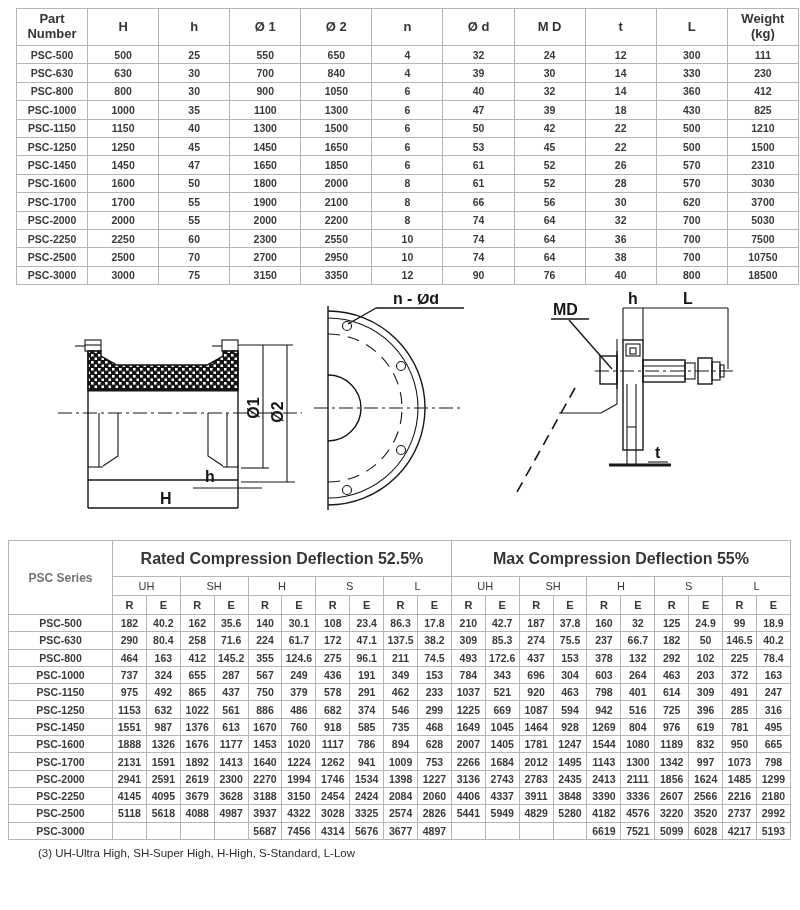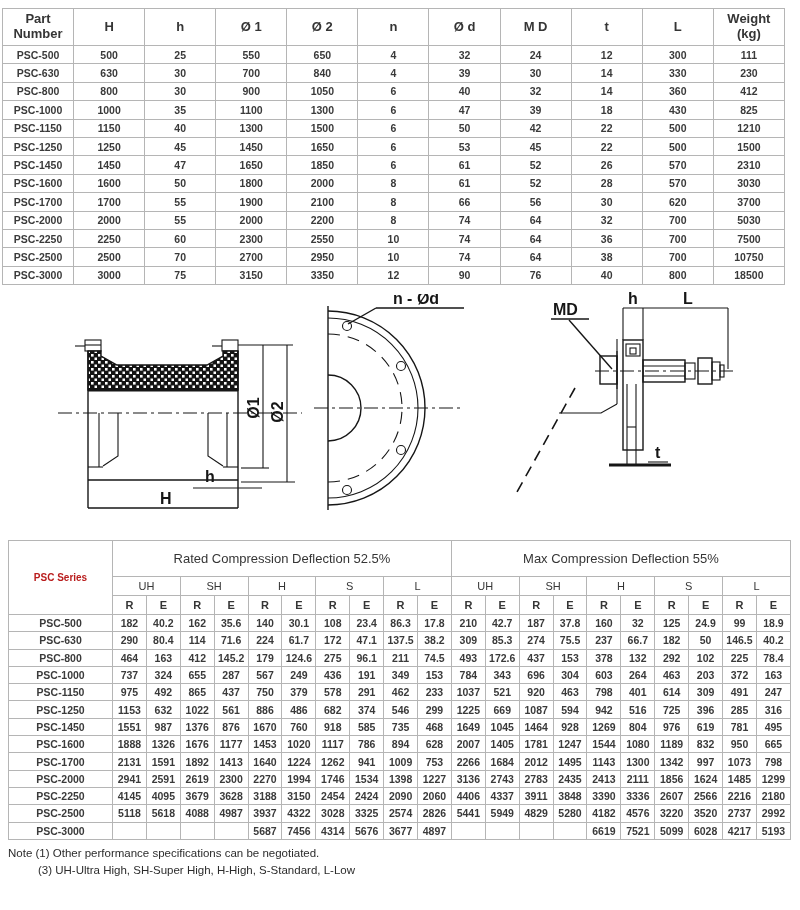--- a/index.html
+++ b/index.html
@@ -6,41 +6,41 @@
   body{
     width:800px;height:910px;position:relative;background:#ffffff;
     font-family:"Liberation Sans",sans-serif;color:#3a3a3a;overflow:hidden;
   }
   table{border-collapse:collapse;table-layout:fixed;}
   th,td{border:1px solid #b5b5b5;padding:0 2px;text-align:center;vertical-align:middle;
         overflow:hidden;white-space:nowrap;}
   th{white-space:normal;}
 
   
-  #dims{position:absolute;left:2px;top:8px;width:783px;}
+  #dims{position:absolute;left:16px;top:8px;width:783px;}
   #dims th{font-size:13px;font-weight:700;height:36px;line-height:1.15;color:#353535;}
   #dims td{font-size:10.5px;font-weight:700;height:17.4px;color:#3a3a3a;}
 
   
   #drawings{position:absolute;left:0;top:288px;width:800px;height:250px;}
   #side-view{position:absolute;left:55px;top:2px;}
   #end-view{position:absolute;left:312px;top:6px;}
   #bolt-detail{position:absolute;left:515px;top:4px;}
   .ln{fill:none;stroke:#161616;stroke-width:1.4;}
   .thn{fill:none;stroke:#161616;stroke-width:1.1;}
   .thk{fill:none;stroke:#161616;stroke-width:2.8;}
   .cl{fill:none;stroke:#161616;stroke-width:1.2;stroke-dasharray:14 4 3 4;}
   .dsh{fill:none;stroke:#161616;stroke-width:1.6;stroke-dasharray:11 7;}
   .lbl{fill:#161616;font-family:"Liberation Sans",sans-serif;font-size:16px;font-weight:700;stroke:none;}
 
   
   #perf{position:absolute;left:8px;top:540px;width:783px;}
   #perf .col-series{width:104px;}
-  #perf th.series{font-size:10px;font-weight:700;color:#b91c1c;margin-left:6px;}
-  #perf th.group{font-size:13px;font-weight:400;height:35px;color:#353535;}
+  #perf th.series{font-size:12px;font-weight:700;color:#737373;margin-left:6px;}
+  #perf th.group{font-size:16px;font-weight:700;height:35px;color:#353535;}
   #perf th.grade{font-size:11px;font-weight:400;height:18px;color:#353535;}
   #perf th.re{font-size:11px;font-weight:700;height:18px;color:#353535;}
   #perf td{font-size:10.5px;font-weight:700;height:16.3px;color:#3a3a3a;}
 
   
   #notes{position:absolute;left:8px;top:845px;font-size:11.5px;line-height:16.5px;color:#2c2c2c;}
   #notes .indent{padding-left:30px;}
 </style>
 </head>
 <body>
@@ -407,21 +407,21 @@
         <td>32</td>
         <td>125</td>
         <td>24.9</td>
         <td>99</td>
         <td>18.9</td>
       </tr>
       <tr>
         <td>PSC-630</td>
         <td>290</td>
         <td>80.4</td>
-        <td>114</td>
+        <td>258</td>
         <td>71.6</td>
         <td>224</td>
         <td>61.7</td>
         <td>172</td>
         <td>47.1</td>
         <td>137.5</td>
         <td>38.2</td>
         <td>309</td>
         <td>85.3</td>
         <td>274</td>
@@ -432,21 +432,21 @@
         <td>50</td>
         <td>146.5</td>
         <td>40.2</td>
       </tr>
       <tr>
         <td>PSC-800</td>
         <td>464</td>
         <td>163</td>
         <td>412</td>
         <td>145.2</td>
-        <td>179</td>
+        <td>355</td>
         <td>124.6</td>
         <td>275</td>
         <td>96.1</td>
         <td>211</td>
         <td>74.5</td>
         <td>493</td>
         <td>172.6</td>
         <td>437</td>
         <td>153</td>
         <td>378</td>
@@ -523,21 +523,21 @@
         <td>725</td>
         <td>396</td>
         <td>285</td>
         <td>316</td>
       </tr>
       <tr>
         <td>PSC-1450</td>
         <td>1551</td>
         <td>987</td>
         <td>1376</td>
-        <td>876</td>
+        <td>613</td>
         <td>1670</td>
         <td>760</td>
         <td>918</td>
         <td>585</td>
         <td>735</td>
         <td>468</td>
         <td>1649</td>
         <td>1045</td>
         <td>1464</td>
         <td>928</td>
@@ -620,21 +620,21 @@
       <tr>
         <td>PSC-2250</td>
         <td>4145</td>
         <td>4095</td>
         <td>3679</td>
         <td>3628</td>
         <td>3188</td>
         <td>3150</td>
         <td>2454</td>
         <td>2424</td>
-        <td>2090</td>
+        <td>2084</td>
         <td>2060</td>
         <td>4406</td>
         <td>4337</td>
         <td>3911</td>
         <td>3848</td>
         <td>3390</td>
         <td>3336</td>
         <td>2607</td>
         <td>2566</td>
         <td>2216</td>
@@ -683,15 +683,14 @@
         <td>7521</td>
         <td>5099</td>
         <td>6028</td>
         <td>4217</td>
         <td>5193</td>
       </tr>
     </tbody>
 </table>
 
 <div id="notes">
-  <div>Note (1) Other performance specifications can be negotiated.</div>
   <div class="indent">(3) UH-Ultra High, SH-Super High, H-High, S-Standard, L-Low</div>
 </div>
 
 </body></html>

